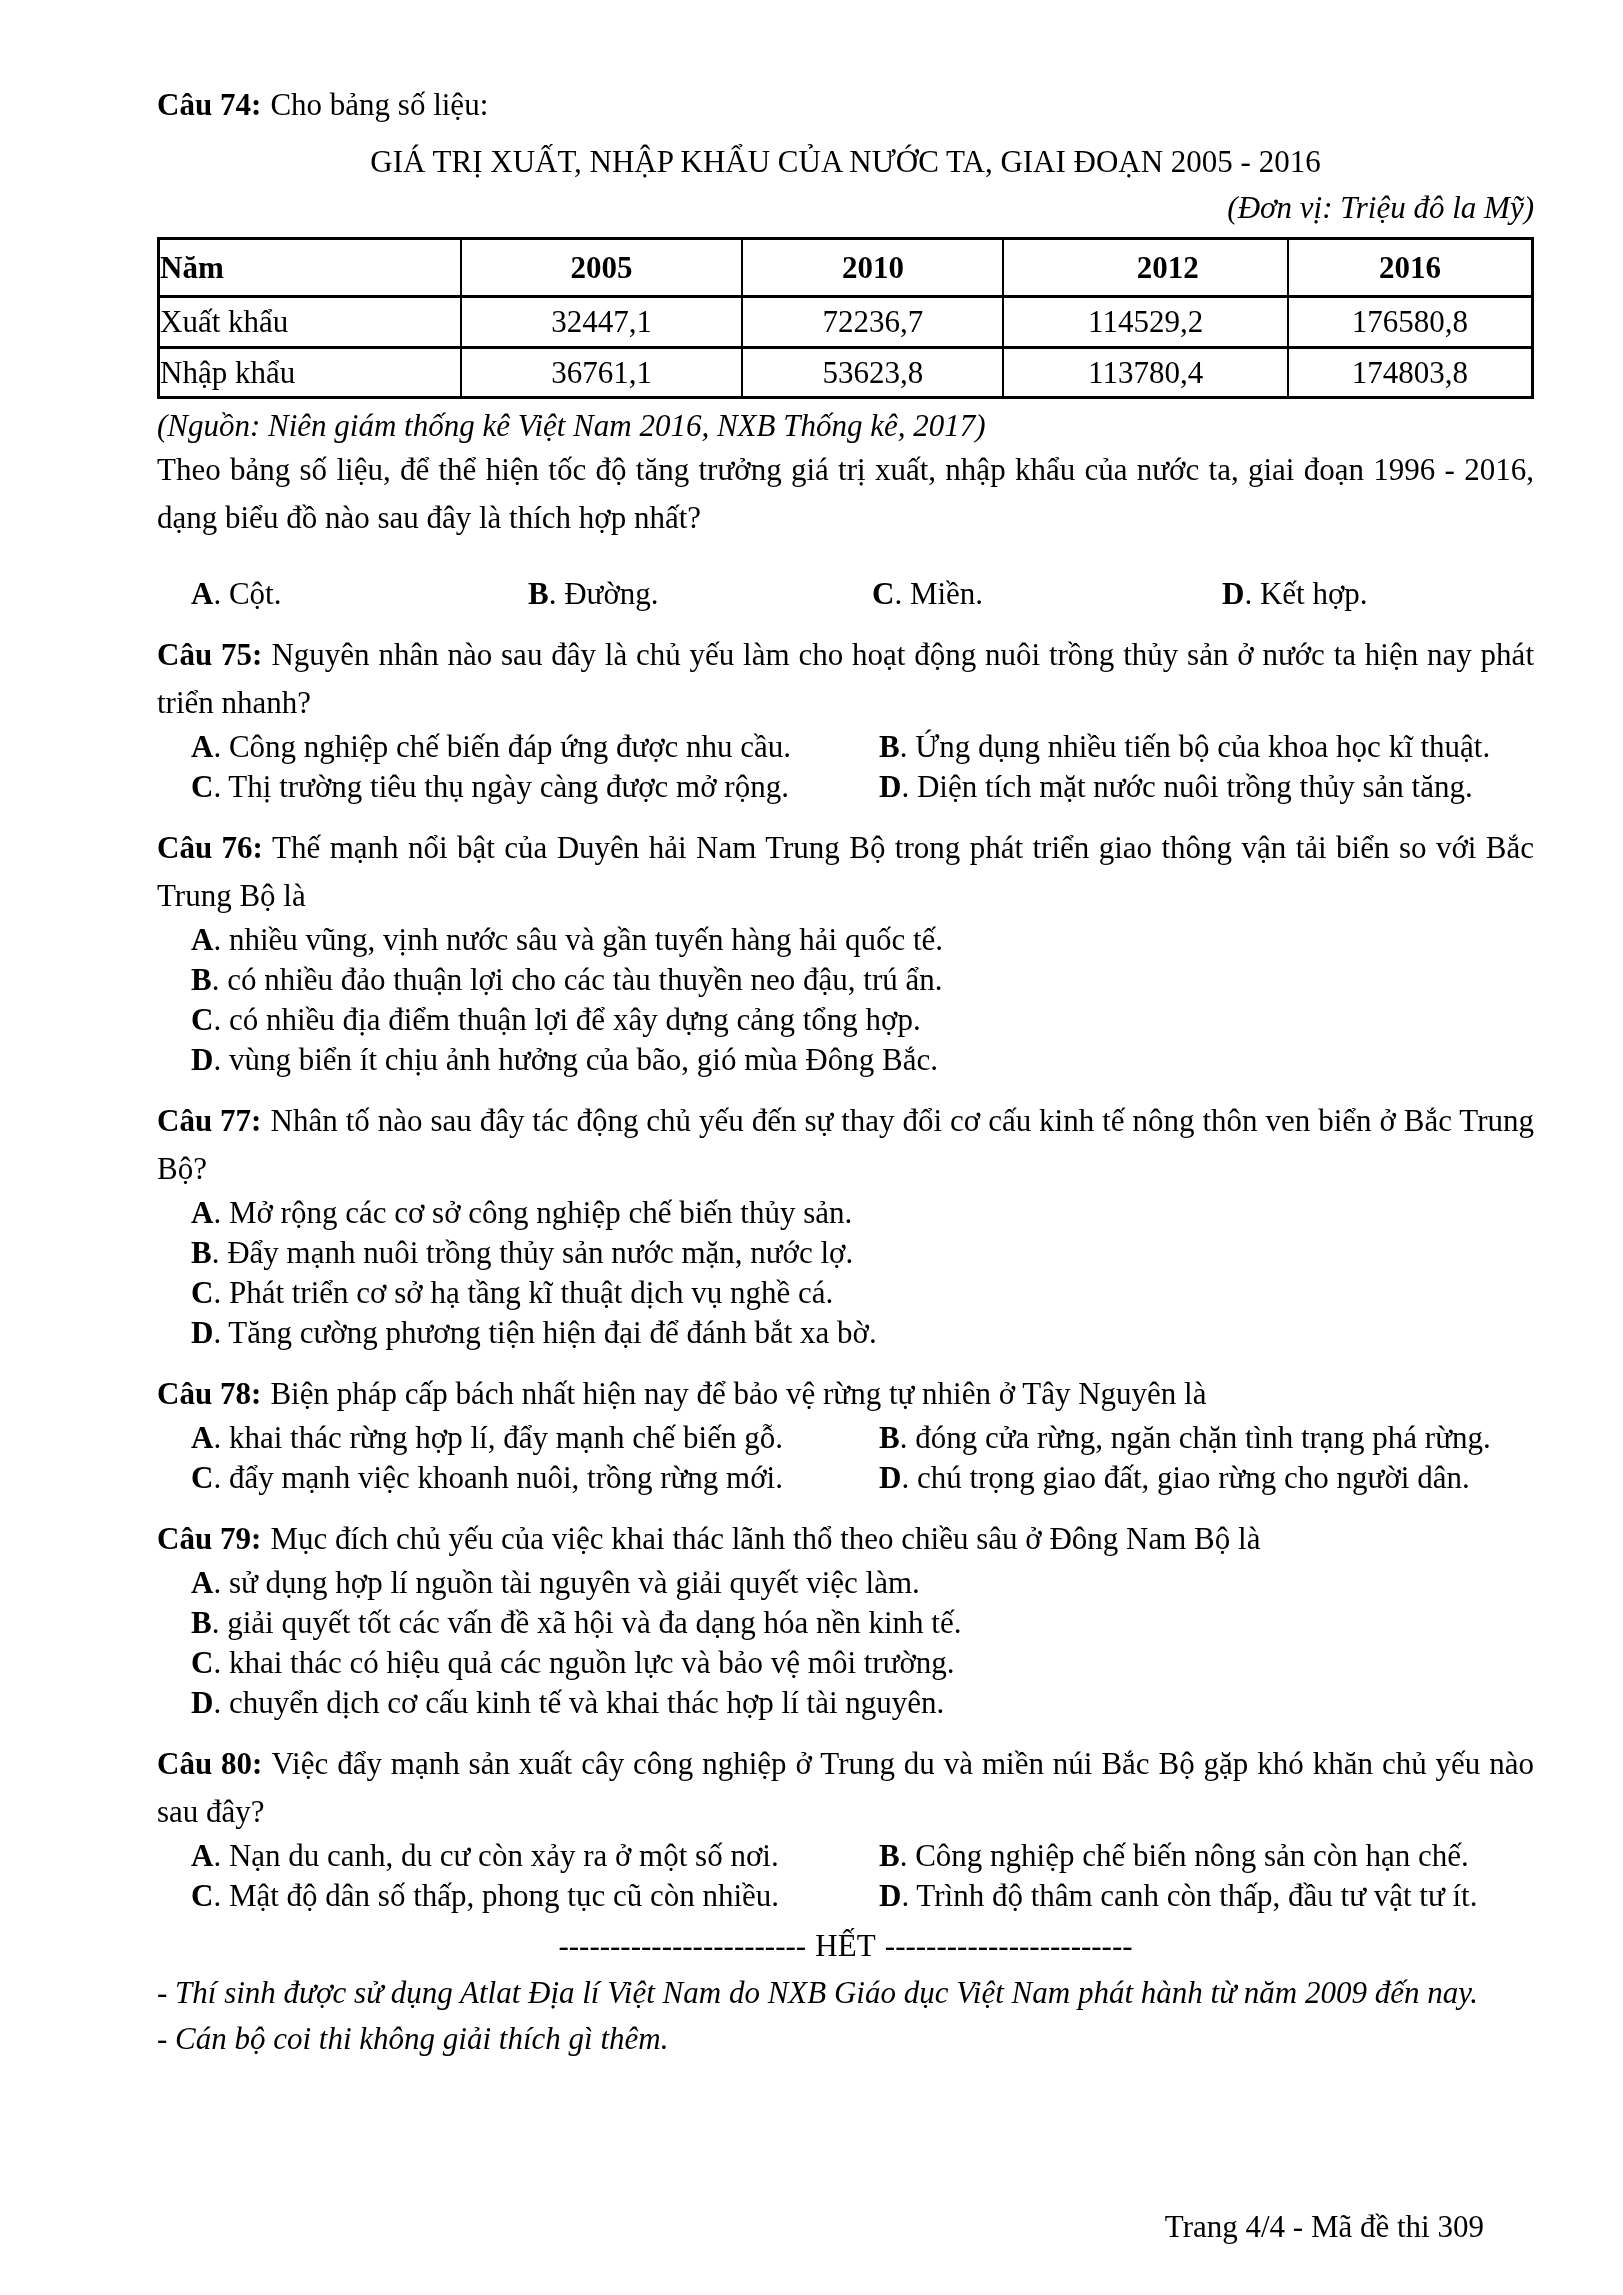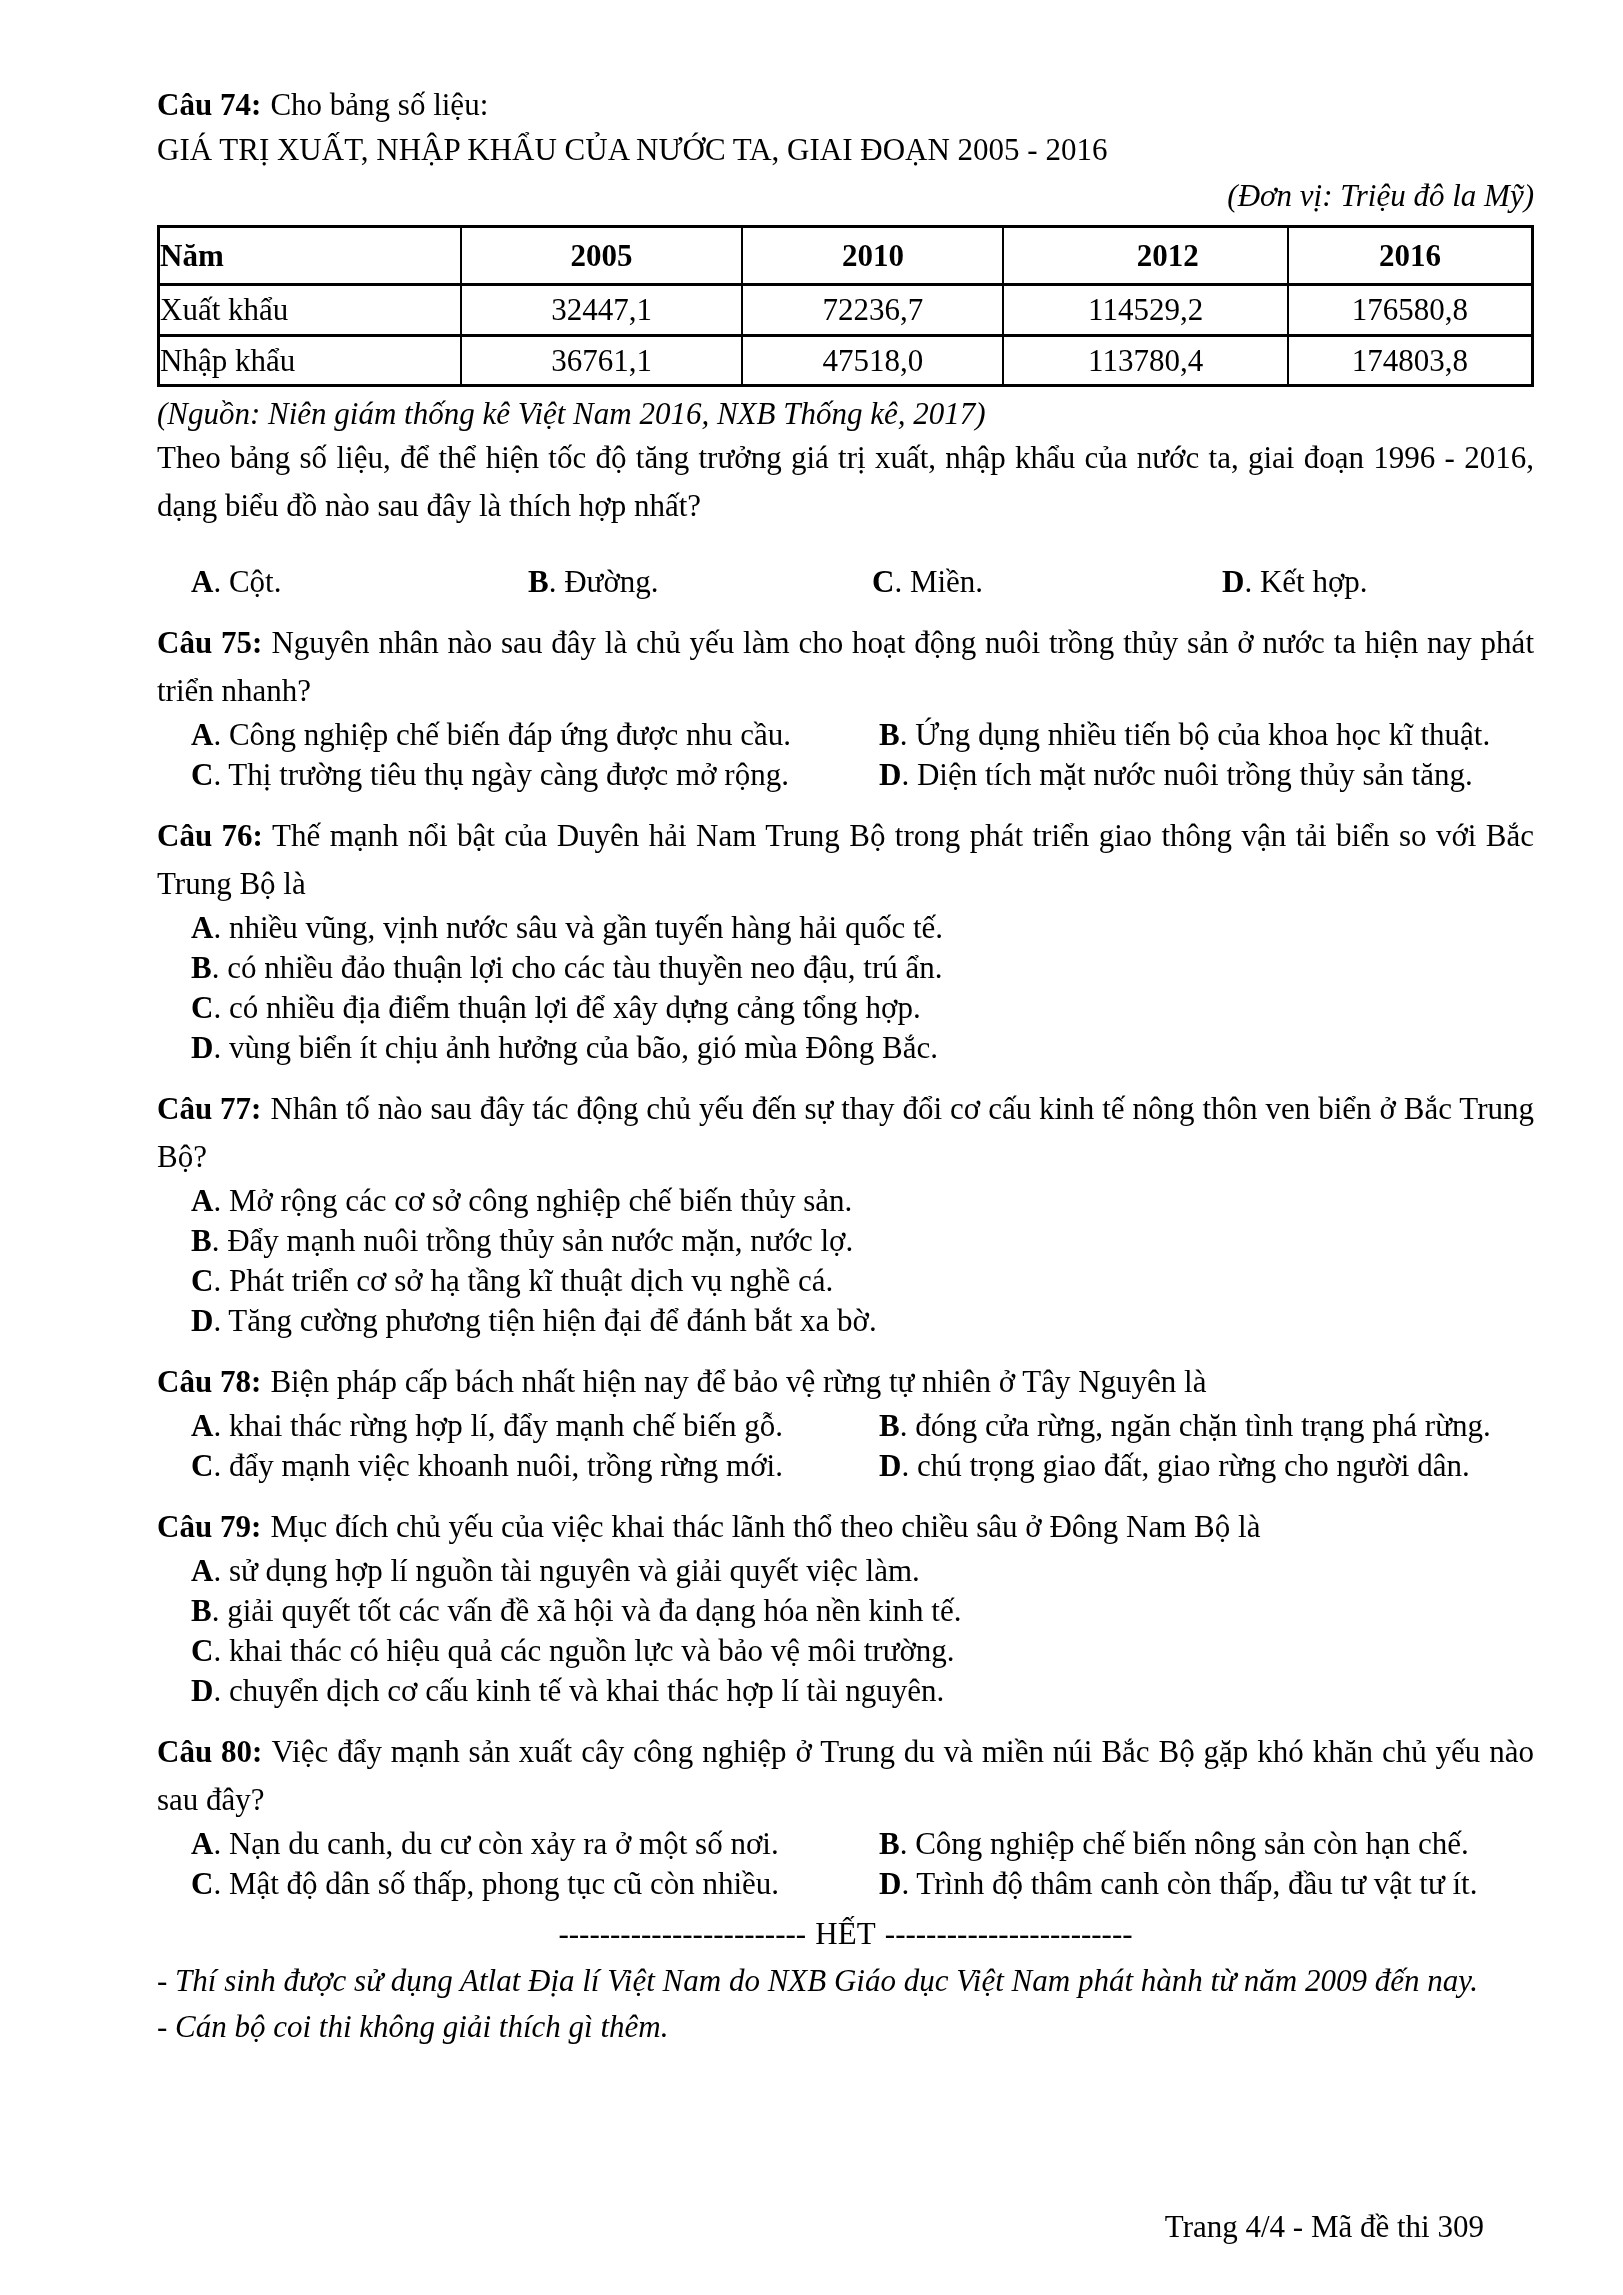--- a/index.html
+++ b/index.html
@@ -11,21 +11,21 @@
     font-size:31px; color:#000;
     overflow:hidden;
   }
   .content {
     position:absolute;
     left:157px; top:80px;
     width:1377px;
   }
   .intro-line { line-height:49px; }
   .qlabel { font-weight:bold; margin-right:9.2px; }
-  .tbl-title { line-height:42px; margin-top:0; }
+  .tbl-title { text-align:center; line-height:42px; margin-top:12px; }
   .unit-note { text-align:right; font-style:italic; line-height:44px; margin-top:2.6px; }
   .src-note  { text-align:left; font-style:italic; line-height:41px; margin-top:5.2px; }
   .data-table { border-collapse:collapse; width:100%; margin-top:7.9px; border:3.9px solid #000; }
   .data-table tr { border-bottom:3.3px solid #000; }
   .data-table th, .data-table td { border:2px solid #000; text-align:center; }
   .data-table th { padding:9.2px 3.9px; }
   .data-table td { padding:5.9px 3.9px; }
   .data-table th:nth-child(1){ width:22%; }
   .data-table th:nth-child(2){ width:20.5%; }
   .data-table th:nth-child(3){ width:19%; }
@@ -68,21 +68,21 @@
         <tr>
           <td class="c0">Xuất khẩu</td>
           <td>32447,1</td>
           <td>72236,7</td>
           <td>114529,2</td>
           <td>176580,8</td>
         </tr>
         <tr>
           <td class="c0">Nhập khẩu</td>
           <td>36761,1</td>
-          <td>47518,0</td>
+          <td>53623,8</td>
           <td>113780,4</td>
           <td>174803,8</td>
         </tr>
       </tbody>
         </table>
 
       <div class="src-note">(Nguồn: Niên giám thống kê Việt Nam 2016, NXB Thống kê, 2017)</div>
       <div class="qtext">Theo bảng số liệu, để thể hiện tốc độ tăng trưởng giá trị xuất, nhập khẩu của nước ta, giai đoạn 1996 - 2016, dạng biểu đồ nào sau đây là thích hợp nhất?</div>
       <div class="opt-grid-4">
         <span><span class="opt-letter">A</span><span>. </span><span>Cột.</span></span>

